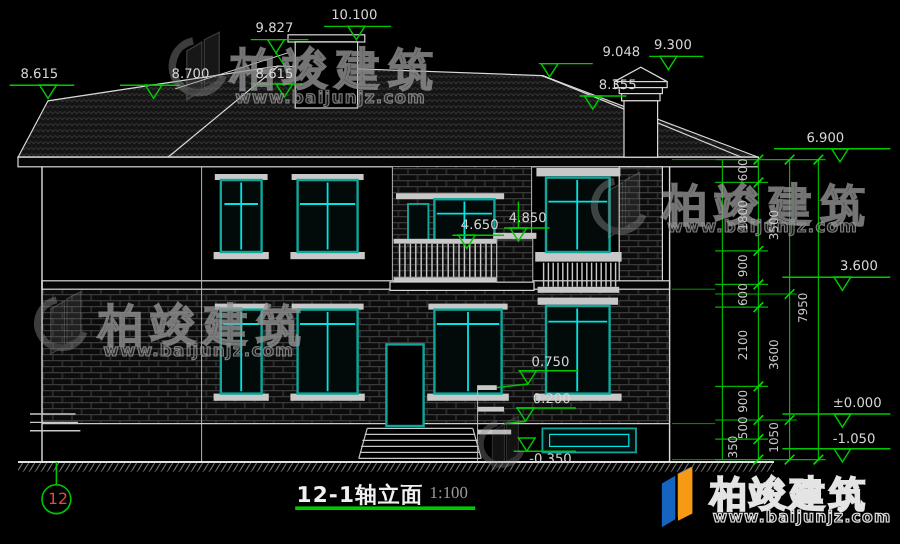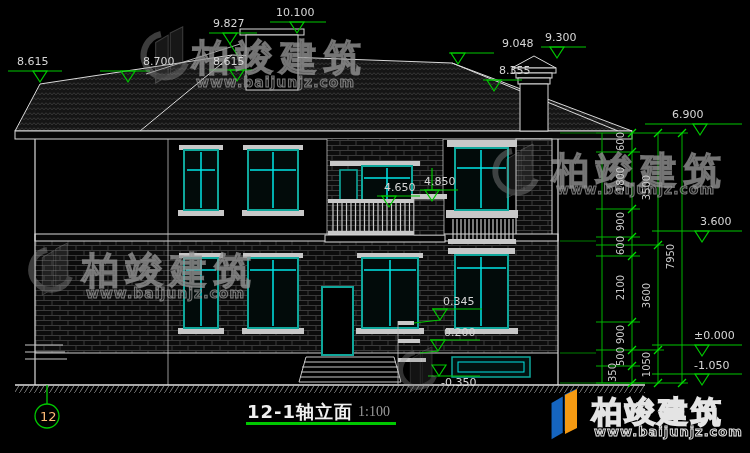--- a/index.html
+++ b/index.html
@@ -12,21 +12,21 @@
   .wm-text{position:absolute;font-weight:bold;white-space:nowrap;
            color:rgba(130,130,130,0.18);-webkit-text-stroke:1.3px rgba(150,150,150,0.75);}
   .wm-big{font-size:37px;letter-spacing:7px;}
   .wm-url{font-size:14px;letter-spacing:1px;-webkit-text-stroke:1px rgba(150,150,150,0.8);}
   .brand-big{font-size:30px;letter-spacing:3px;color:rgba(20,20,20,0.1);
              -webkit-text-stroke:1.6px rgba(240,240,240,0.95);}
   .brand-url{font-size:13px;letter-spacing:1px;color:rgba(20,20,20,0.1);
              -webkit-text-stroke:1px rgba(235,235,235,0.95);}
   .title-cn{position:absolute;color:#f0f0f0;font-size:18px;font-weight:bold;letter-spacing:1px;}
   .title-scale{position:absolute;color:#9a9a9a;font-size:14px;}
-  .bubble-txt{position:absolute;color:#fdba74;font-size:13px;}
+  .bubble-txt{position:absolute;color:#ef4444;font-size:13px;}
 </style>
 </head>
 <body>
 
 <div id="stage">
 
 <svg width="750" height="453" viewBox="0 0 750 453">
   <defs>
     <pattern id="brick" width="16" height="10" patternUnits="userSpaceOnUse">
       <rect width="16" height="10" fill="#0c0c0c"></rect>
@@ -252,21 +252,21 @@
 <div class="lbl" style="left:17px;top:56px;">8.615</div>
 <div class="lbl" style="left:104px;top:56px;margin-left:39px;">8.700</div>
 <div class="lbl" style="left:213px;top:18px;">9.827</div>
 <div class="lbl" style="left:276px;top:7px;">10.100</div>
 <div class="lbl" style="left:213px;top:56px;">8.615</div>
 <div class="lbl" style="left:455px;top:38px;margin-left:47px;">9.048</div>
 <div class="lbl" style="left:487px;top:65px;margin-left:12px;">8.355</div>
 <div class="lbl" style="left:545px;top:32px;">9.300</div>
 <div class="lbl" style="left:384px;top:182px;">4.650</div>
 <div class="lbl" style="left:424px;top:176px;">4.850</div>
-<div class="lbl" style="left:443px;top:296px;">0.345</div>
+<div class="lbl" style="left:443px;top:296px;">0.750</div>
 <div class="lbl" style="left:444px;top:327px;">0.200</div>
 <div class="lbl" style="left:441px;top:377px;">-0.350</div>
 <div class="lbl" style="left:672px;top:109px;">6.900</div>
 <div class="lbl" style="left:700px;top:216px;">3.600</div>
 <div class="lbl" style="left:694px;top:330px;">±0.000</div>
 <div class="lbl" style="left:694px;top:360px;">-1.050</div>
 
 <div class="dim-v" style="left:598px;top:136px;">600</div>
 <div class="dim-v" style="left:598px;top:174px;">1800</div>
 <div class="dim-v" style="left:598px;top:216px;">900</div>

